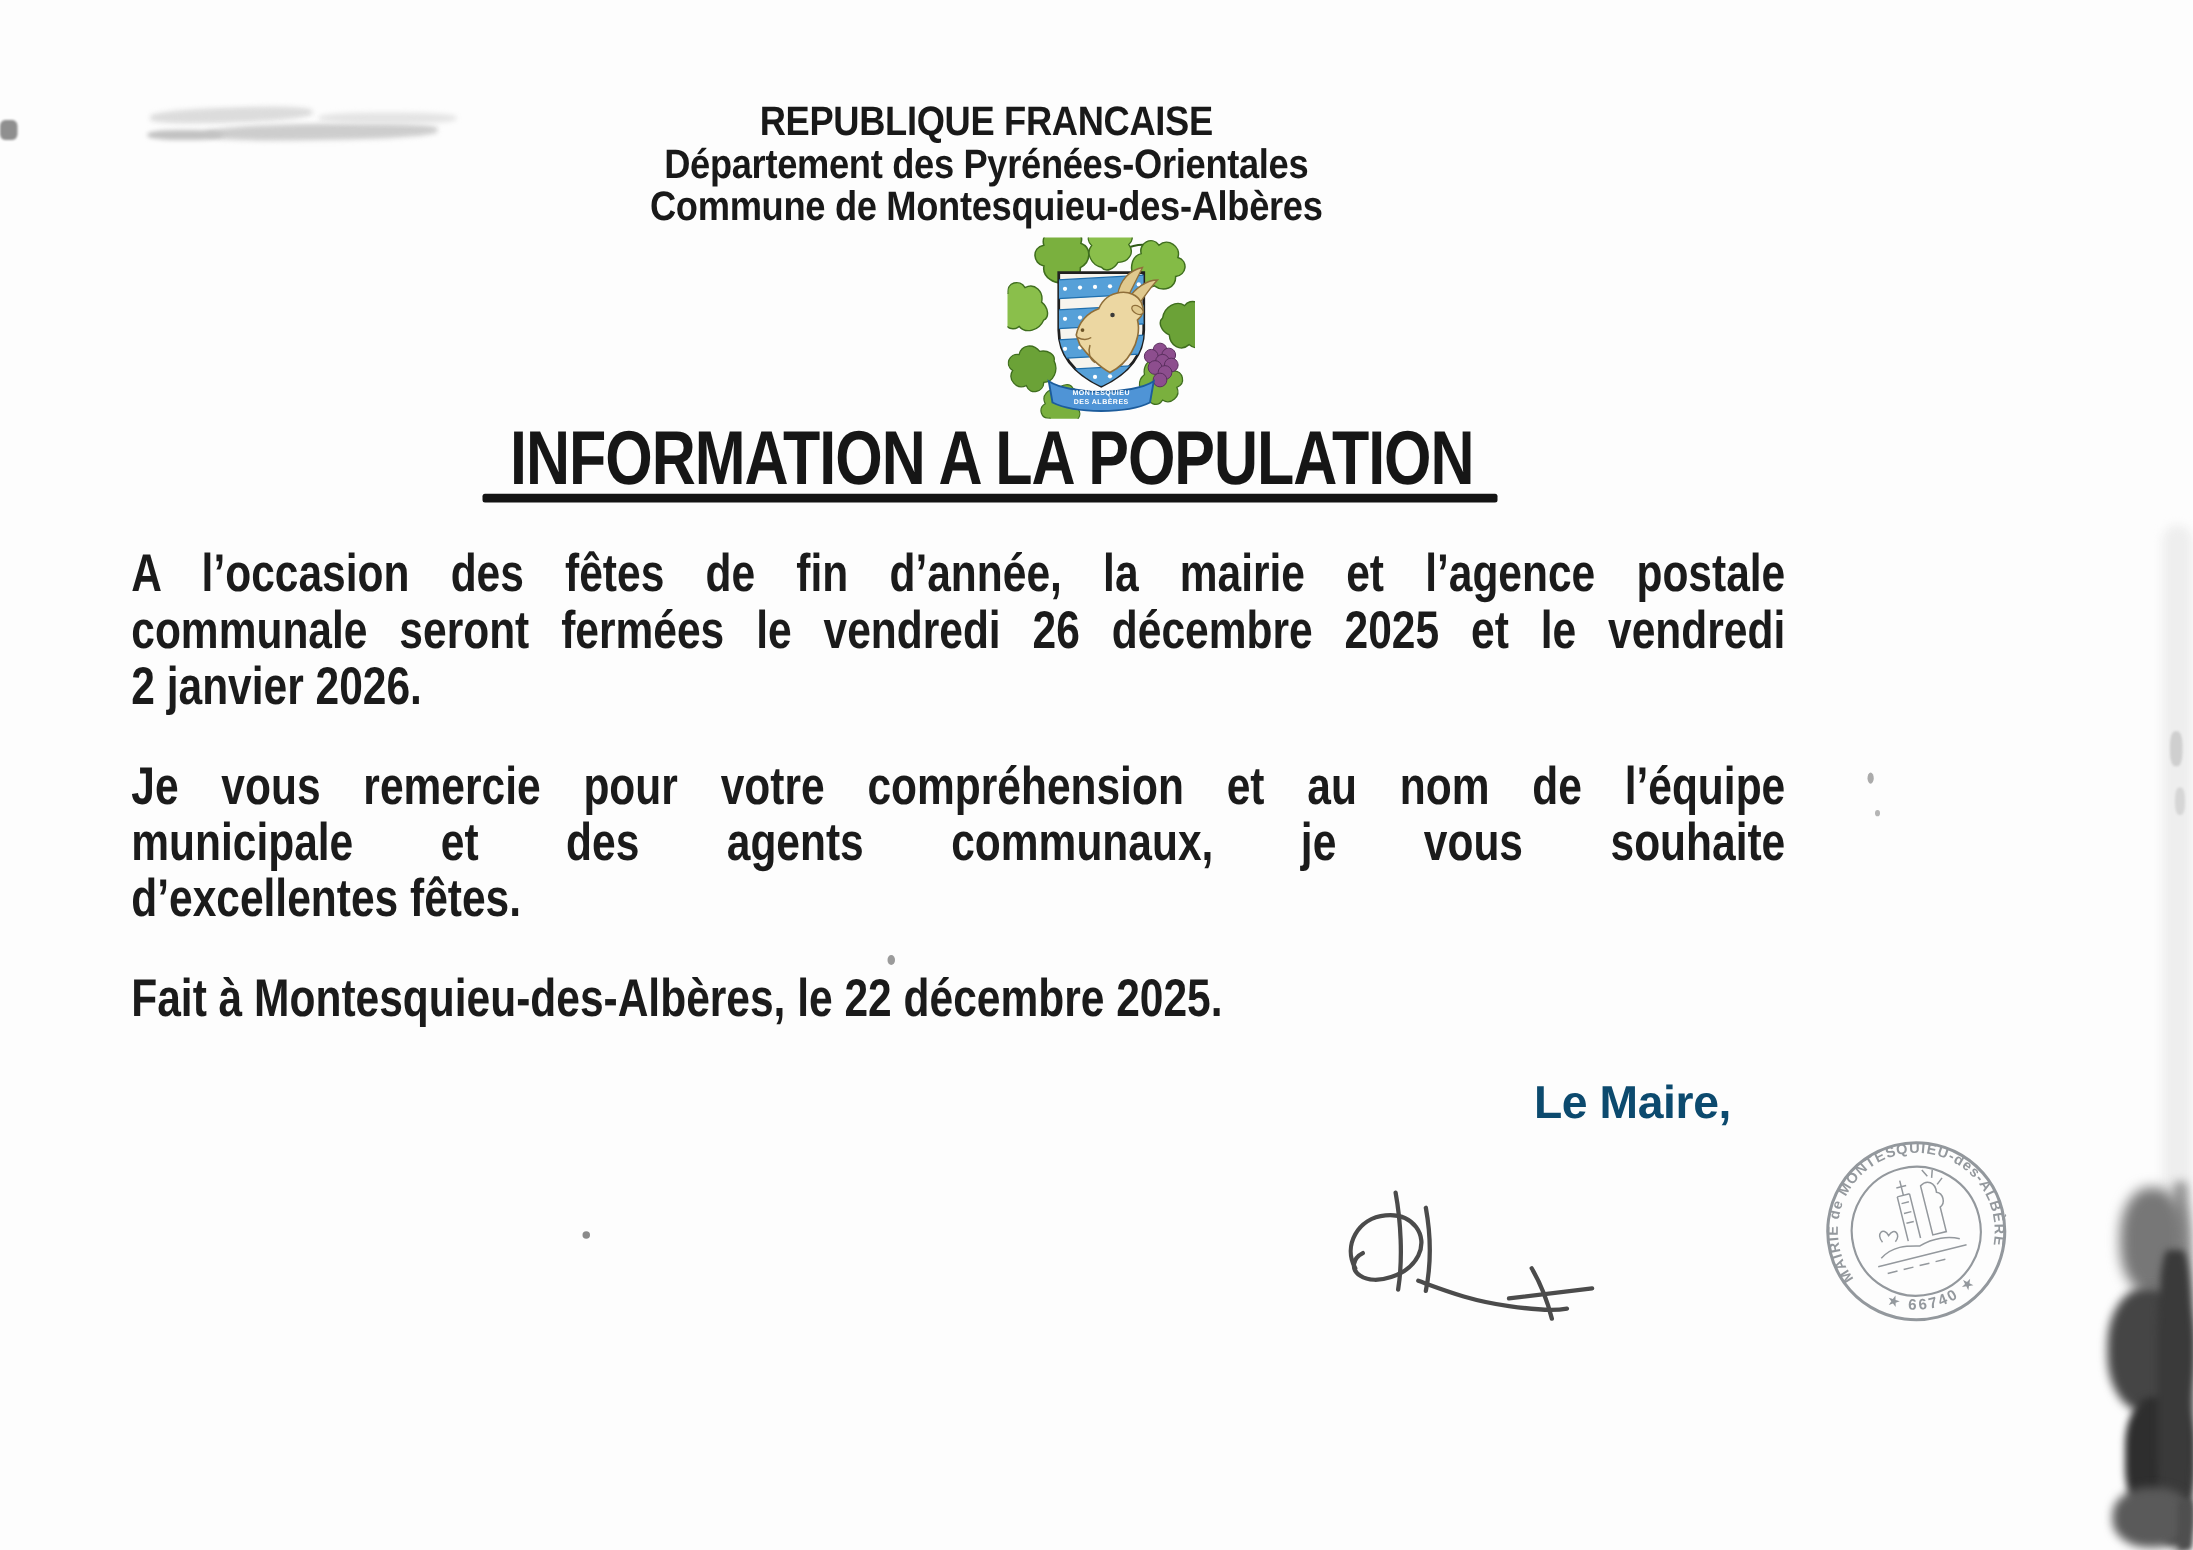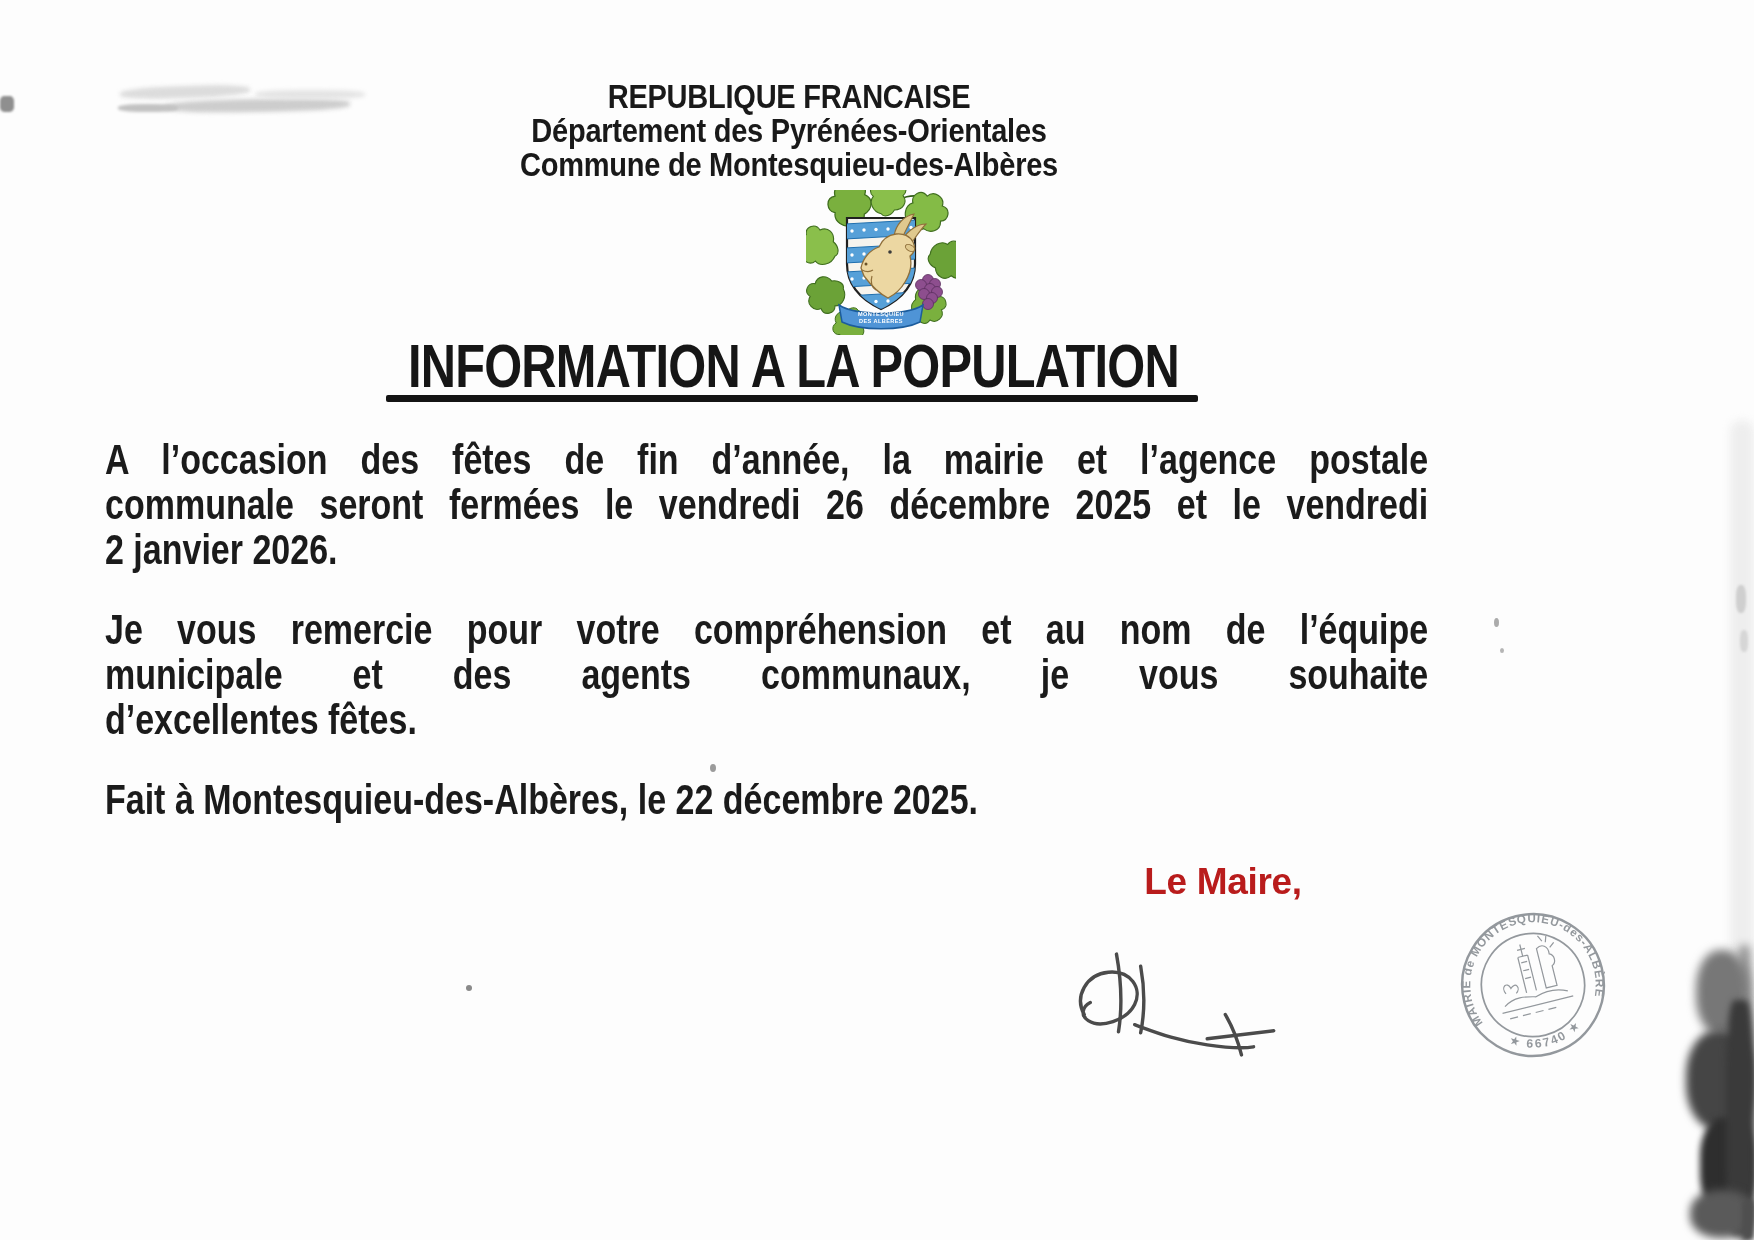--- a/index.html
+++ b/index.html
@@ -20,22 +20,22 @@
   .title-underline{position:absolute;left:386px;top:395px;width:812px;height:7px;background:#141414;border-radius:2px;}
   .bodytext{
     position:absolute;left:105px;top:437px;width:1654px;
     transform:scaleX(0.80);transform-origin:0 0;
     font-size:42.5px;line-height:45px;font-weight:700;color:#1b1b1b;
   }
   .para{margin-bottom:35px;}
   .line{text-align:justify;text-align-last:justify;}
   .line.last{text-align-last:left;}
   .sig{
-    position:absolute;left:1073px;top:858px;width:300px;text-align:center;
-    font-weight:700;font-size:37px;line-height:47px;color:#b91c1c;letter-spacing:-0.3px;
+    position:absolute;left:1156px;top:858px;width:300px;text-align:center;
+    font-weight:700;font-size:37px;line-height:47px;color:#0c4a6e;letter-spacing:-0.3px;
   }
   .crest{position:absolute;left:806px;top:190px;width:150px;height:145px;}
   .signature-svg{position:absolute;left:1056px;top:934px;width:252px;height:140px;}
   .stamp{position:absolute;left:1452px;top:898px;width:162px;height:174px;opacity:0.92;}
   .noise{position:absolute;pointer-events:none;}
 </style>
 </head>
 <body>
 
 <div class="page">

